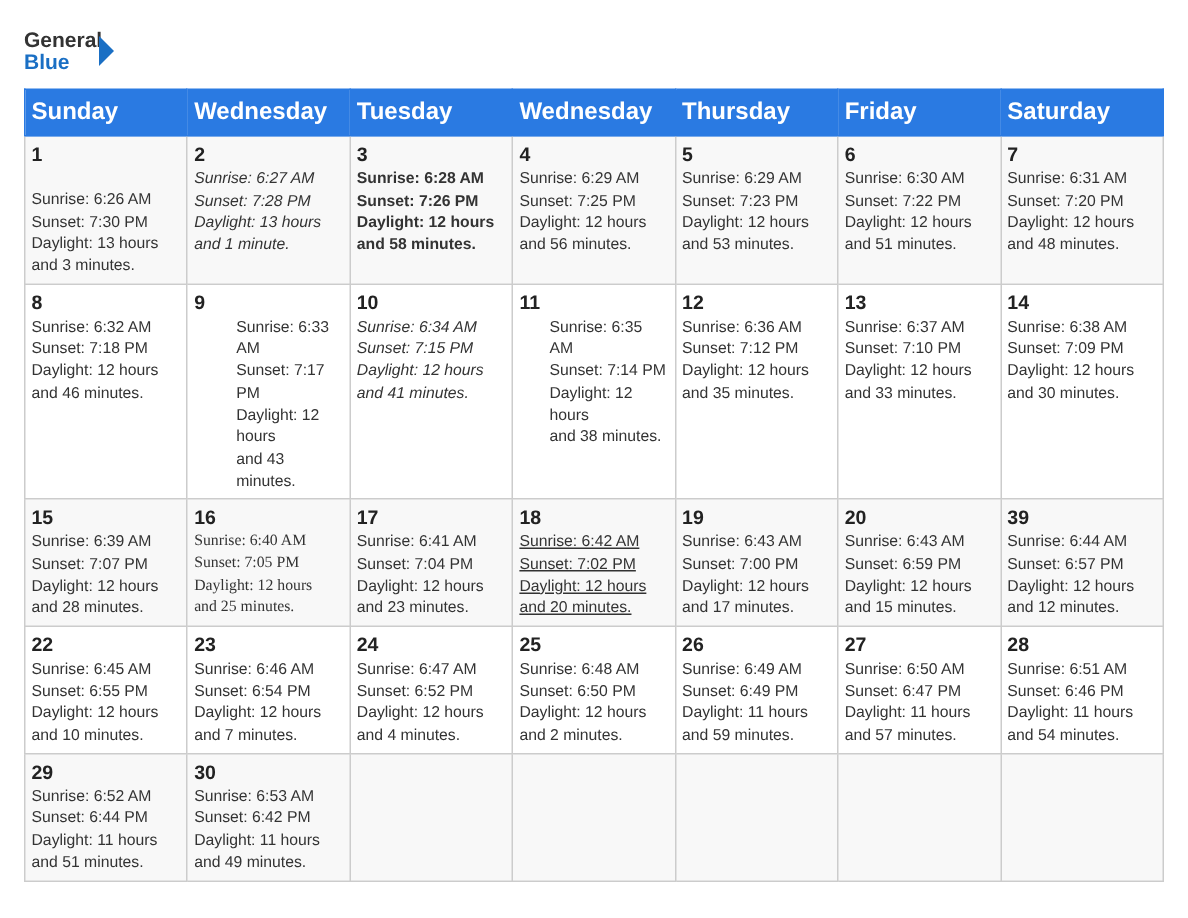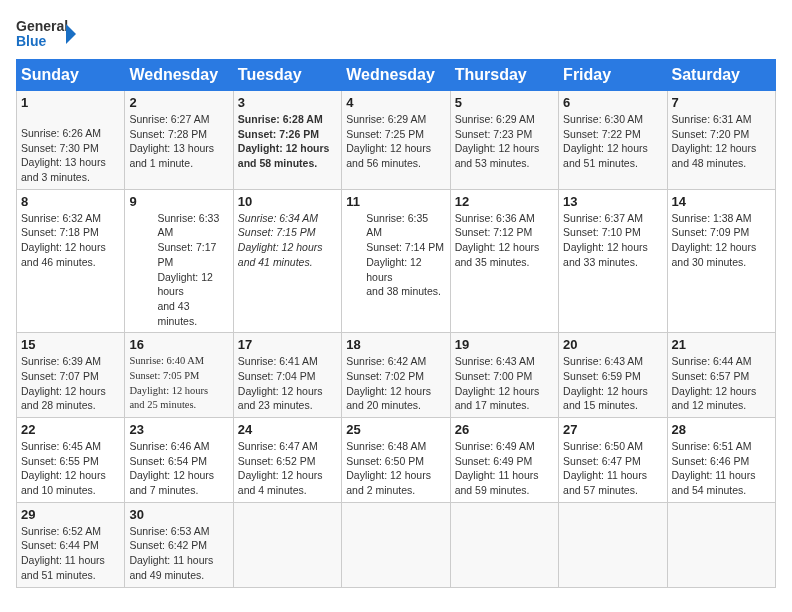--- a/index.html
+++ b/index.html
@@ -111,21 +111,21 @@
   <tr>
         <td>
           <span class="day-num">1</span>
           <div class="day-info" style="white-space: pre-line; margin-top: 16px;">Sunrise: 6:26 AM
 Sunset: 7:30 PM
 Daylight: 13 hours
 and 3 minutes.</div>
         </td>
         <td>
           <span class="day-num">2</span>
-          <div class="day-info" style="white-space: pre-line;">Sunrise: 6:27 AM
+          <div class="day-info" style="white-space: pre-line; font-style: italic;">Sunrise: 6:27 AM
 Sunset: 7:28 PM
 Daylight: 13 hours
 and 1 minute.</div>
         </td>
         <td>
           <span class="day-num">3</span>
           <div class="day-info" style="white-space: pre-line; font-weight: bold;">Sunrise: 6:28 AM
 Sunset: 7:26 PM
 Daylight: 12 hours
 and 58 minutes.</div>
@@ -197,21 +197,21 @@
         </td>
         <td>
           <span class="day-num">13</span>
           <div class="day-info" style="white-space: pre-line;">Sunrise: 6:37 AM
 Sunset: 7:10 PM
 Daylight: 12 hours
 and 33 minutes.</div>
         </td>
         <td>
           <span class="day-num">14</span>
-          <div class="day-info" style="white-space: pre-line;">Sunrise: 1:38 AM
+          <div class="day-info" style="white-space: pre-line;">Sunrise: 6:38 AM
 Sunset: 7:09 PM
 Daylight: 12 hours
 and 30 minutes.</div>
         </td>
       </tr>
       <tr>
         <td>
           <span class="day-num">15</span>
           <div class="day-info" style="white-space: pre-line;">Sunrise: 6:39 AM
 Sunset: 7:07 PM
@@ -227,41 +227,41 @@
         </td>
         <td>
           <span class="day-num">17</span>
           <div class="day-info" style="white-space: pre-line;">Sunrise: 6:41 AM
 Sunset: 7:04 PM
 Daylight: 12 hours
 and 23 minutes.</div>
         </td>
         <td>
           <span class="day-num">18</span>
-          <div class="day-info" style="white-space: pre-line;">Sunrise: 6:42 AM
+          <div class="day-info" style="white-space: pre-line; text-decoration: underline;">Sunrise: 6:42 AM
 Sunset: 7:02 PM
 Daylight: 12 hours
 and 20 minutes.</div>
         </td>
         <td>
           <span class="day-num">19</span>
           <div class="day-info" style="white-space: pre-line;">Sunrise: 6:43 AM
 Sunset: 7:00 PM
 Daylight: 12 hours
 and 17 minutes.</div>
         </td>
         <td>
           <span class="day-num">20</span>
           <div class="day-info" style="white-space: pre-line;">Sunrise: 6:43 AM
 Sunset: 6:59 PM
 Daylight: 12 hours
 and 15 minutes.</div>
         </td>
         <td>
-          <span class="day-num">21</span>
+          <span class="day-num">39</span>
           <div class="day-info" style="white-space: pre-line;">Sunrise: 6:44 AM
 Sunset: 6:57 PM
 Daylight: 12 hours
 and 12 minutes.</div>
         </td>
       </tr>
       <tr>
         <td>
           <span class="day-num">22</span>
           <div class="day-info" style="white-space: pre-line;">Sunrise: 6:45 AM

